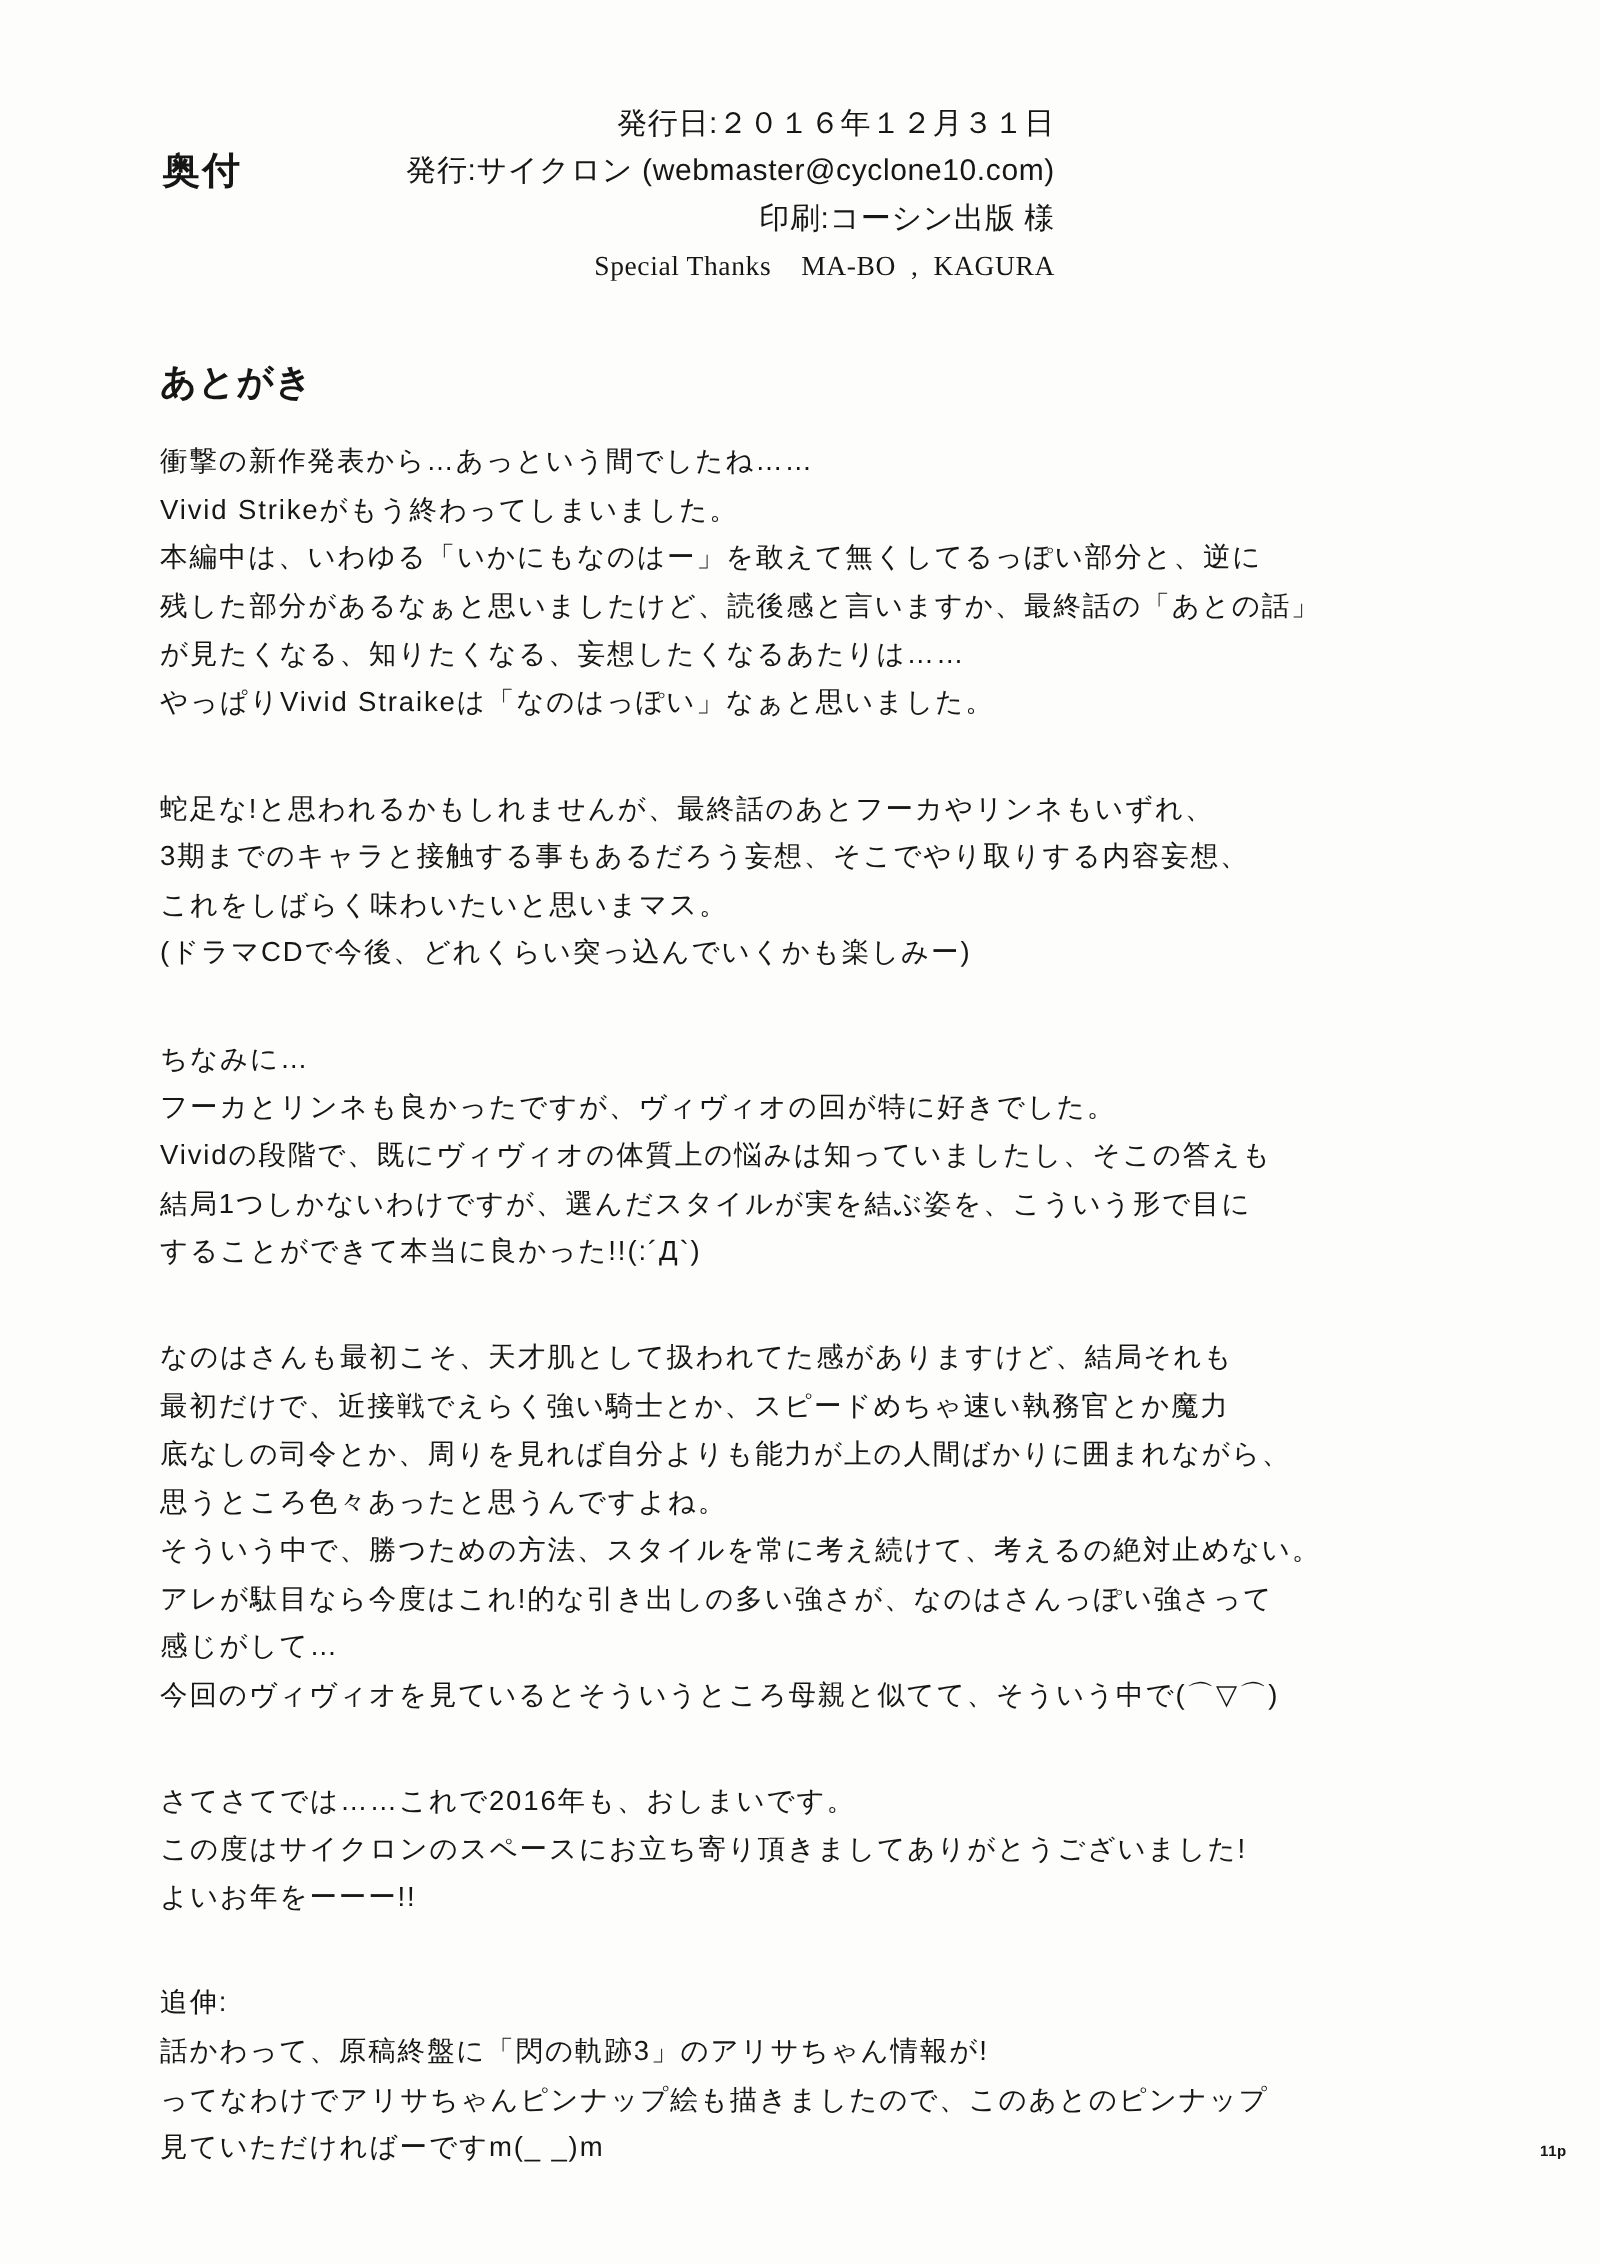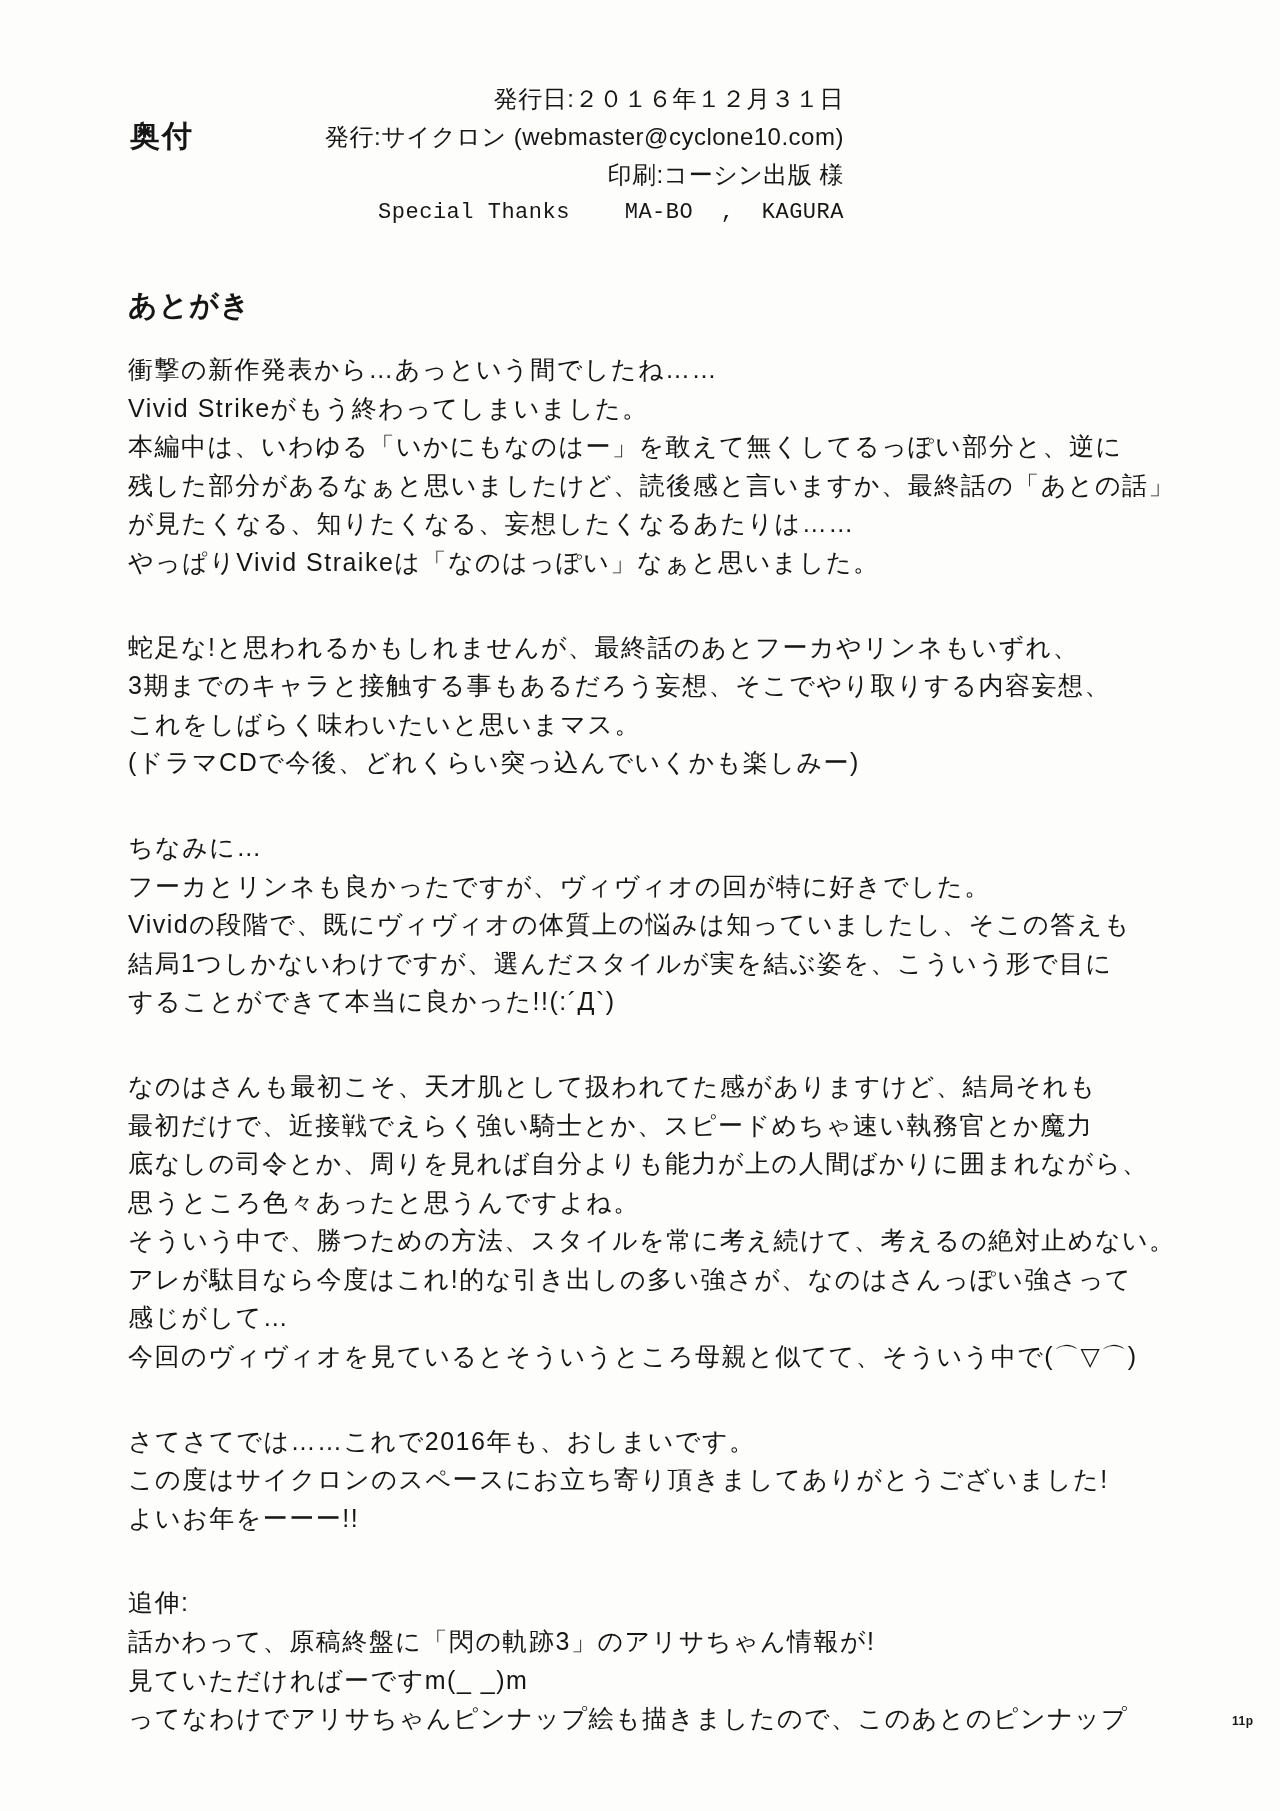--- a/index.html
+++ b/index.html
@@ -36,39 +36,39 @@
     left: 325px;
     font-size: 24px;
     line-height: 38px;
     letter-spacing: 0.5px;
     text-align: right;
   }
   .colophon-info .row {
     white-space: pre;
   }
   .colophon-info .row.latin {
-    font-family: Liberation Mono, monospace;
+    font-family: Liberation Serif, serif;
     font-size: 22px;
   }
   
   .afterword-heading {
     position: absolute;
     top: 286px;
     left: 128px;
     font-size: 29px;
     font-weight: bold;
     letter-spacing: 1px;
     white-space: nowrap;
   }
   .afterword-body {
     position: absolute;
     top: 350px;
     left: 128px;
     width: 1080px;
-    font-size: 25px;
+    font-size: 22px;
     line-height: 38.6px;
     letter-spacing: 1.5px;
   }
   .para {
     margin: 0 0 46px 0;
   }
   .para:last-child {
     margin-bottom: 0;
   }
   .line {
@@ -140,21 +140,21 @@
 
     <div class="para">
       <div class="line">さてさてでは……これで2016年も、おしまいです。</div>
       <div class="line">この度はサイクロンのスペースにお立ち寄り頂きましてありがとうございました!</div>
       <div class="line">よいお年をーーー!!</div>
     </div>
 
     <div class="para">
       <div class="line">追伸:</div>
       <div class="line">話かわって、原稿終盤に「閃の軌跡3」のアリサちゃん情報が!</div>
+      <div class="line">ってなわけでアリサちゃんピンナップ絵も描きましたので、このあとのピンナップ</div>
       <div class="line">見ていただければーですm(_ _)m</div>
-      <div class="line">ってなわけでアリサちゃんピンナップ絵も描きましたので、このあとのピンナップ</div>
     </div>
 
   </div>
 
   <div class="page-number">11p</div>
 
 </div>
 
 </body></html>

